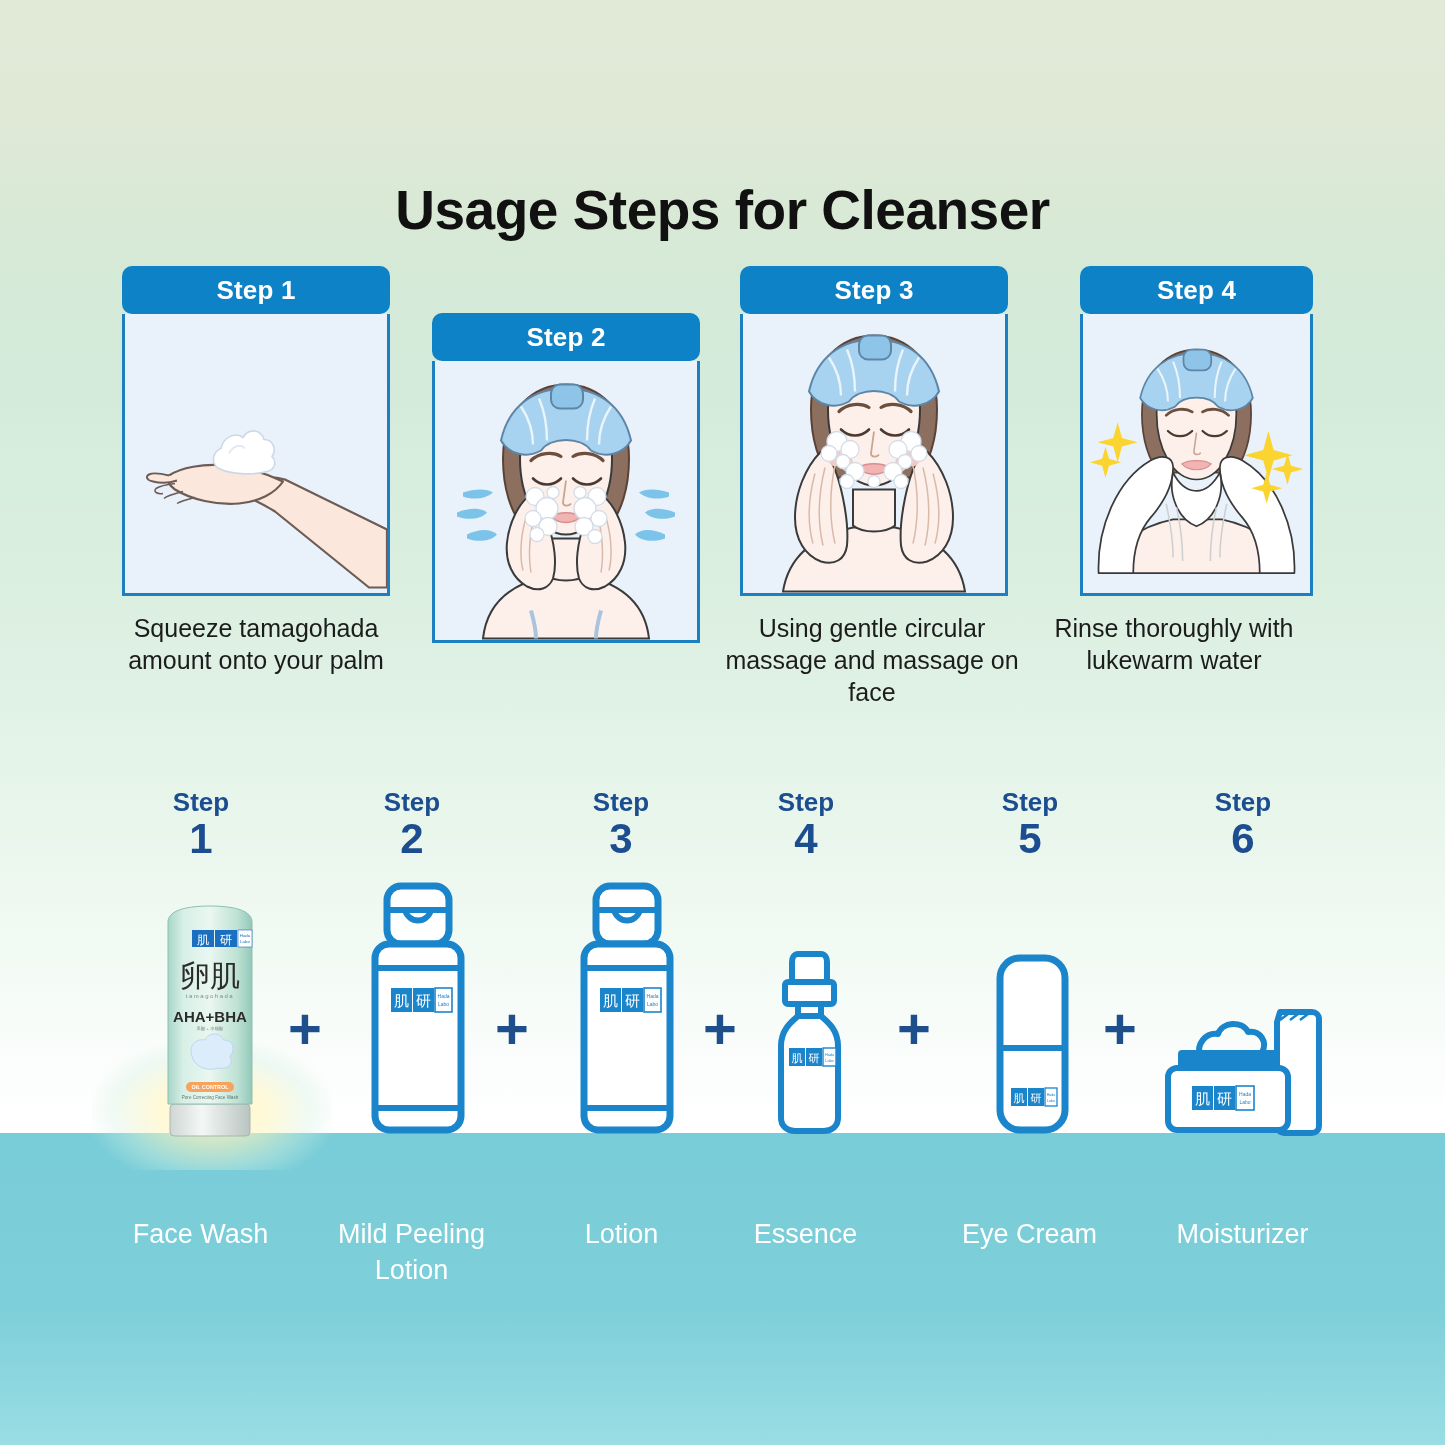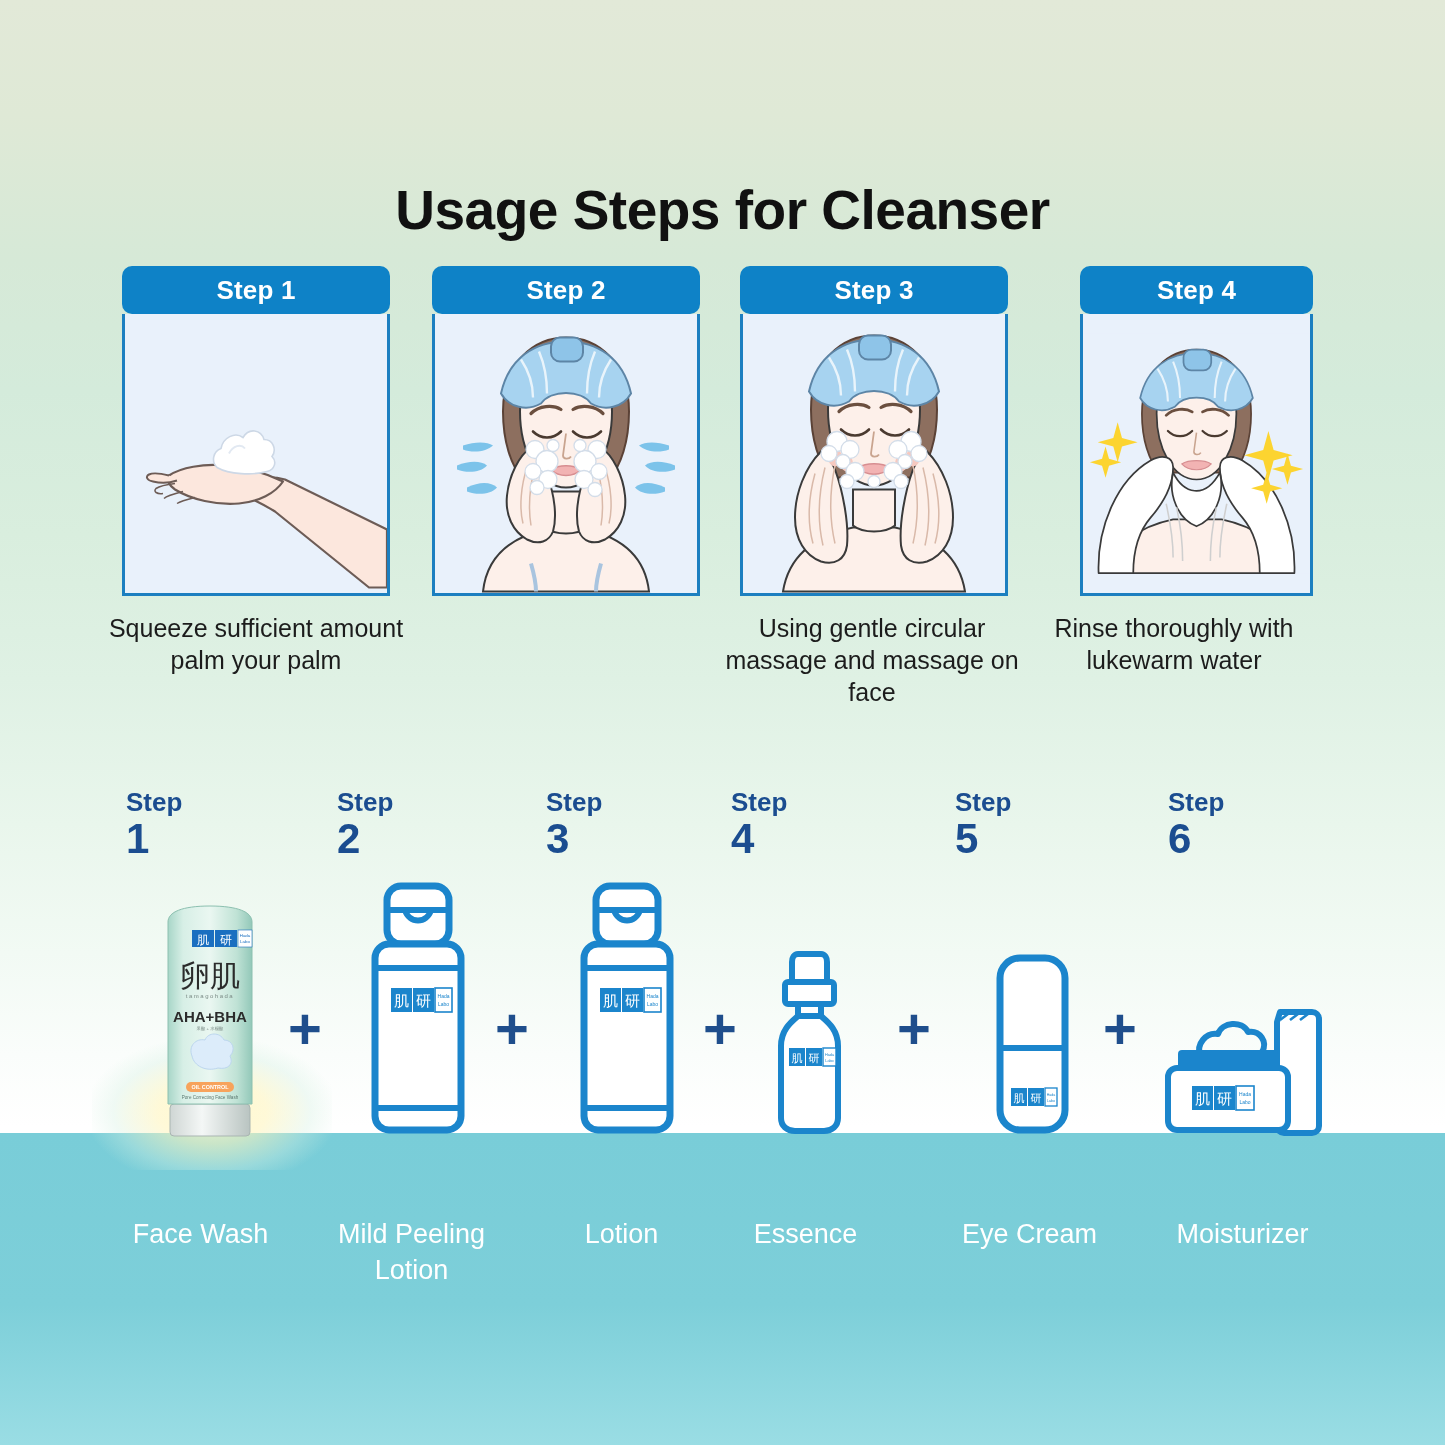--- a/index.html
+++ b/index.html
@@ -55,21 +55,21 @@
     letter-spacing: -0.5px;
   }
 
   
   .card {
     position: absolute;
     top: 266px;
     width: 268px;
   }
   .card-1 { left: 122px; }
-  .card-2 { left: 432px; }
+  .card-2 { left: 432px; margin-top: 47px; }
   .card-3 { left: 740px; }
   .card-4 { left: 1045px; padding-left: 35px; }
 
   .card-header {
     height: 48px;
     background: #0e82c7;
     color: #ffffff;
     font-size: 26px;
     font-weight: bold;
     display: flex;
@@ -97,21 +97,21 @@
     color: #1c1c1c;
   }
   .cap-1 { left: 106px; top: 612px; }
   .cap-2 { left: 415px; top: 612px; }
   .cap-3 { left: 722px; top: 612px; }
   .cap-4 { left: 1024px; top: 612px; }
 
   
   .routine-step {
     position: absolute;
-    text-align: left;
+    text-align: center;
     width: 150px;
     color: #1b4d90;
   }
   .routine-step .word {
     font-size: 26px;
     font-weight: bold;
     line-height: 1.05;
   }
   .routine-step .num {
     font-size: 42px;
@@ -200,21 +200,21 @@
         <path d="M50 168 C42 169 34 171 31 173 C28 176 32 179 38 178" fill="none" stroke="#6d5c56" stroke-width="1.6"></path>
         <path d="M58 176 C50 178 42 180 39 183" fill="none" stroke="#6d5c56" stroke-width="1.4"></path>
         <path d="M70 182 C62 184 55 186 52 188" fill="none" stroke="#6d5c56" stroke-width="1.3"></path>
 
         <path d="M92 152 C86 146 88 136 96 133 C98 122 110 116 118 122 C124 112 136 114 139 124
                  C148 124 152 134 147 141 C152 146 150 154 142 156 C128 160 104 159 92 152 Z" fill="#ffffff" stroke="#cdd8e6" stroke-width="1.6"></path>
         <path d="M104 138 C108 130 116 128 120 133" fill="none" stroke="#e2e9f2" stroke-width="2"></path>
       </svg>
     </div>
   </div>
-  <div class="caption cap-1">Squeeze sufficient amount palm your palm</div>
+  <div class="caption cap-1">Squeeze tamagohada amount onto your palm</div>
 
   <div class="card card-2">
     <div class="card-header">Step 2</div>
     <div class="card-body">
       <svg viewBox="0 0 262 276" width="100%" height="100%">
         <rect width="262" height="276" fill="#e9f1fb"></rect>
 
         <path d="M48 276 C52 240 76 222 110 214 L152 214 C186 222 210 240 214 276 Z" fill="#fdf0ea" stroke="#3a3a3a" stroke-width="2"></path>
 
         <path d="M96 248 C100 262 101 270 101 276" fill="none" stroke="#a9c4df" stroke-width="4"></path>

